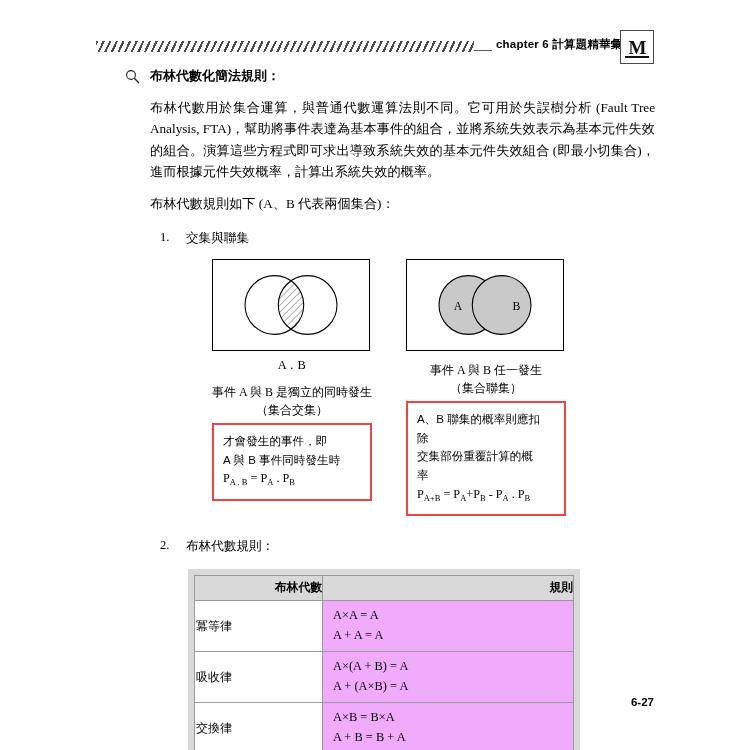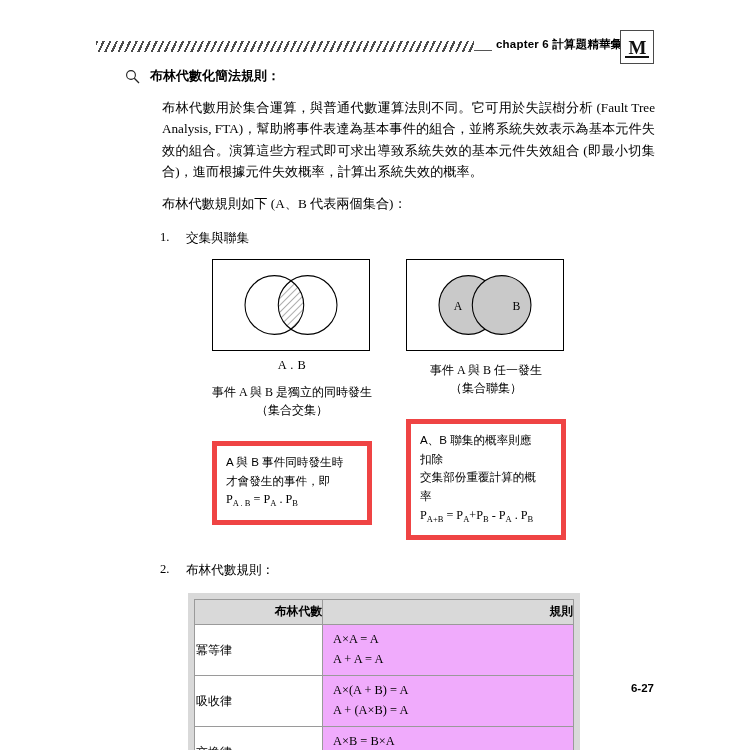--- a/index.html
+++ b/index.html
@@ -109,21 +109,21 @@
     position: absolute;
     left: -25px;
     top: 1px;
     width: 15px;
     height: 15px;
   }
   .para {
     font-size: 13.2px;
     line-height: 1.62;
     text-align: justify;
-    margin: 0 0 11px 12px;
+    margin: 0 0 11px 0;
   }
   .para.second {
     margin-bottom: 13px;
   }
 
   
   .numlist {
     margin-top: 4px;
   }
   .numitem {
@@ -167,22 +167,22 @@
     letter-spacing: .5px;
   }
   .venn-sub {
     text-align: center;
     font-family: Liberation Serif, serif;
     font-size: 12px;
     line-height: 1.55;
     margin-top: 10px;
   }
   .formula-box {
-    margin-top: 21px;
-    border: 5px solid #ef4444;
+    margin-top: 3px;
+    border: 2px solid #ef4444;
     padding: 7px 23px 8px 9px;
     font-family: "Liberation Sans", sans-serif;
     font-size: 11.6px;
     line-height: 1.62;
     min-height: 46px;
     box-sizing: border-box;
   }
   .formula-box .math {
     font-family: "Liberation Serif", serif;
     font-size: 12.2px;
@@ -227,21 +227,21 @@
     font-size: 12.4px;
     padding: 5px 10px 6px 10px;
     line-height: 1.58;
     background: #f0abfc;
   }
 
   
   .folio {
     position: absolute;
     right: 96px;
-    bottom: 56px;
+    bottom: 42px;
     font-family: "Liberation Sans", sans-serif;
     font-size: 11.5px;
     font-weight: bold;
   }
 </style>
 </head>
 <body>
 
 <div class="page">
 
@@ -296,22 +296,22 @@
               <circle cx="62" cy="46" r="30" fill="none" stroke="#000" stroke-width="1.1"></circle>
               <circle cx="96" cy="46" r="30" fill="none" stroke="#000" stroke-width="1.1"></circle>
             </svg>
           </div>
           <div class="venn-caption">A . B</div>
           <div class="venn-sub">
             <span style="white-space:pre-line">事件 A 與 B 是獨立的同時發生
 （集合交集）</span>
           </div>
           <div class="formula-box">
+            <div>才會發生的事件，即</div>
             <div>A 與 B 事件同時發生時</div>
-            <div>才會發生的事件，即</div>
             <div class="math">
               <span>P</span><sub>A . B</sub><span> = P</span><sub>A</sub><span> . P</span><sub>B</sub>
             </div>
           </div>
         </div>
 
         <div class="venn-col">
           <div class="venn-frame">
             <svg viewBox="0 0 158 92" width="156" height="90">
               <circle cx="62" cy="46" r="30" fill="#c9c9c9" stroke="#000" stroke-width="1.1"></circle>

